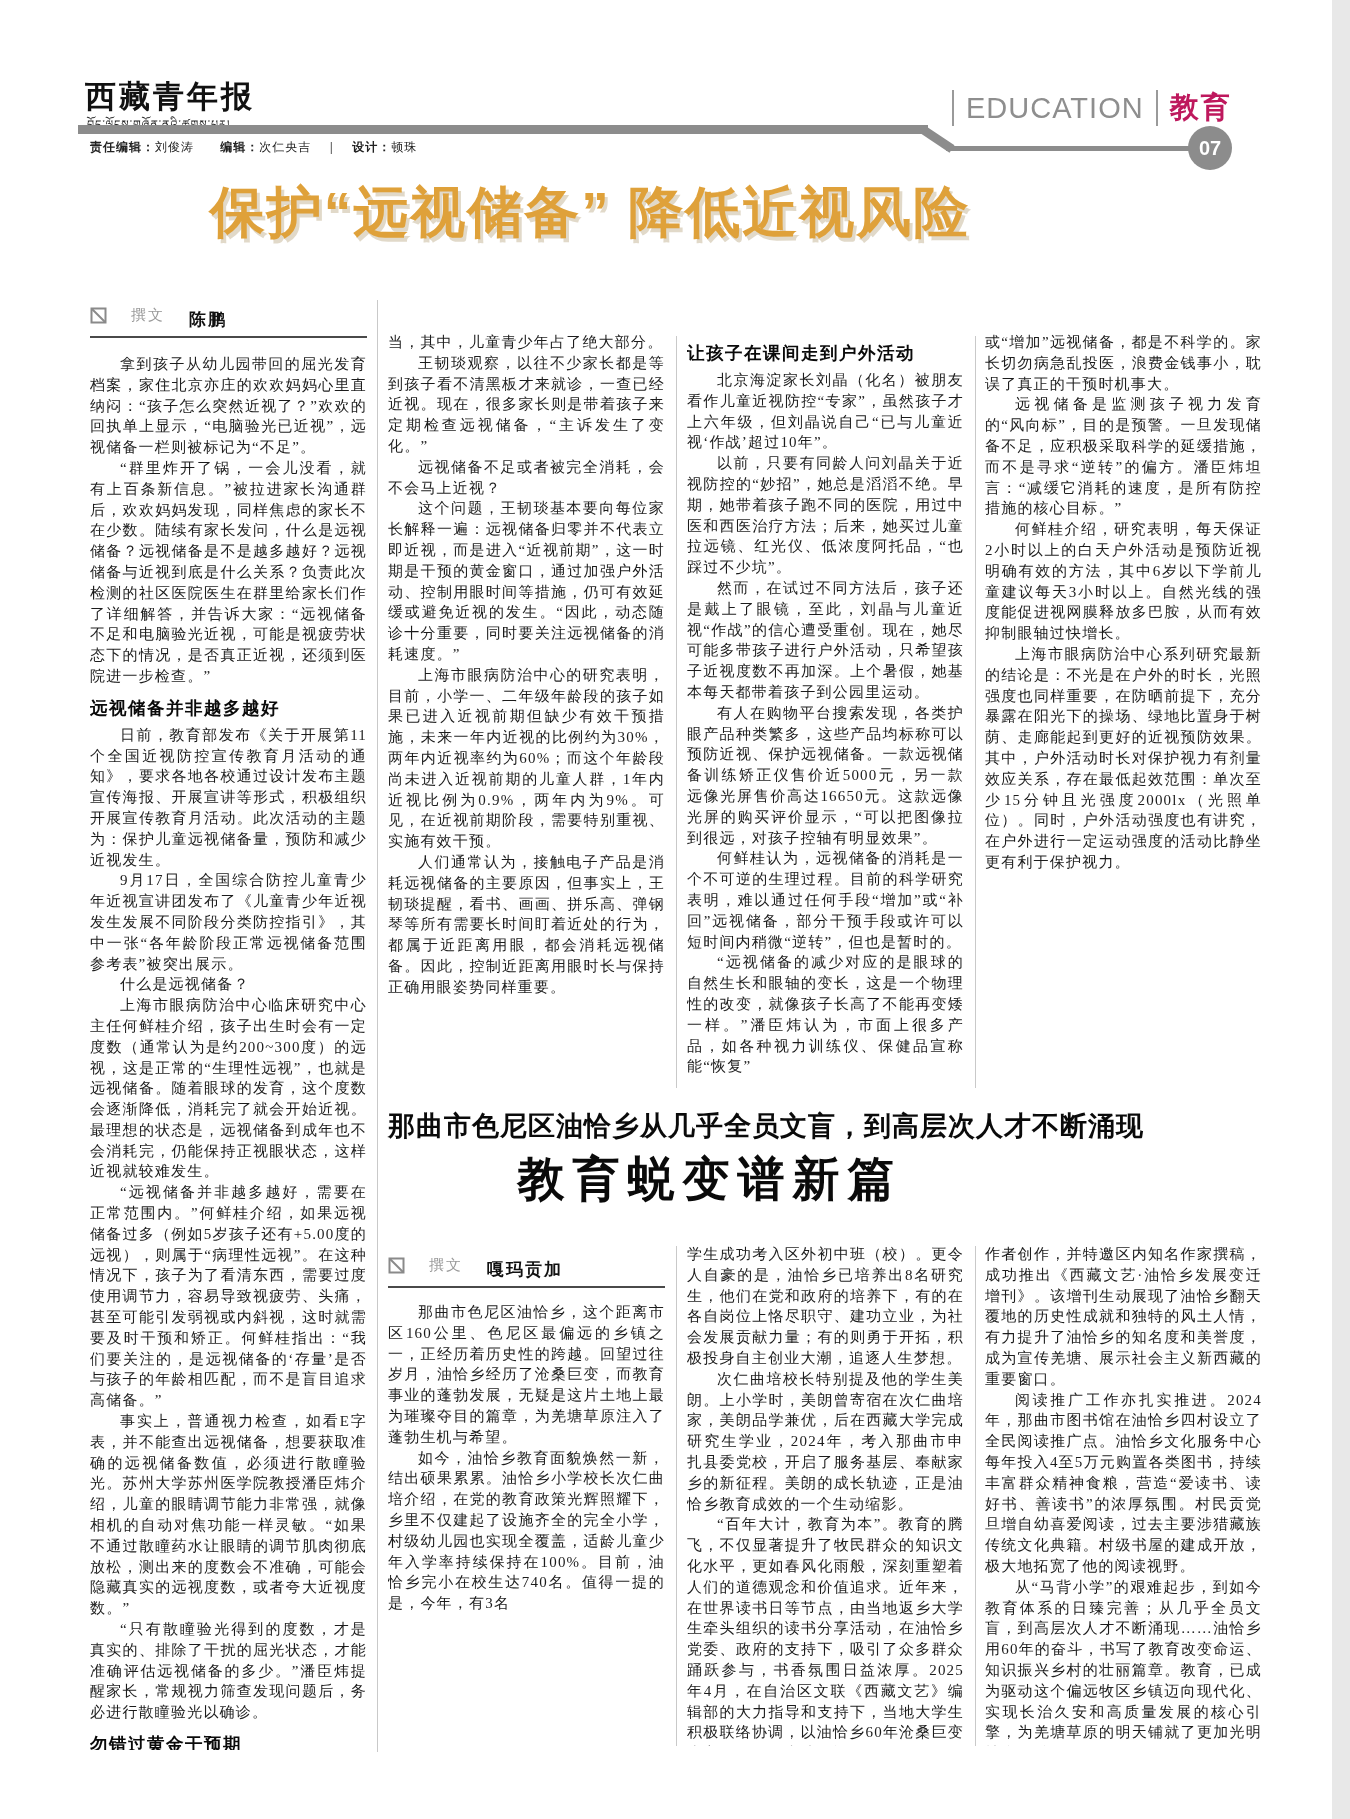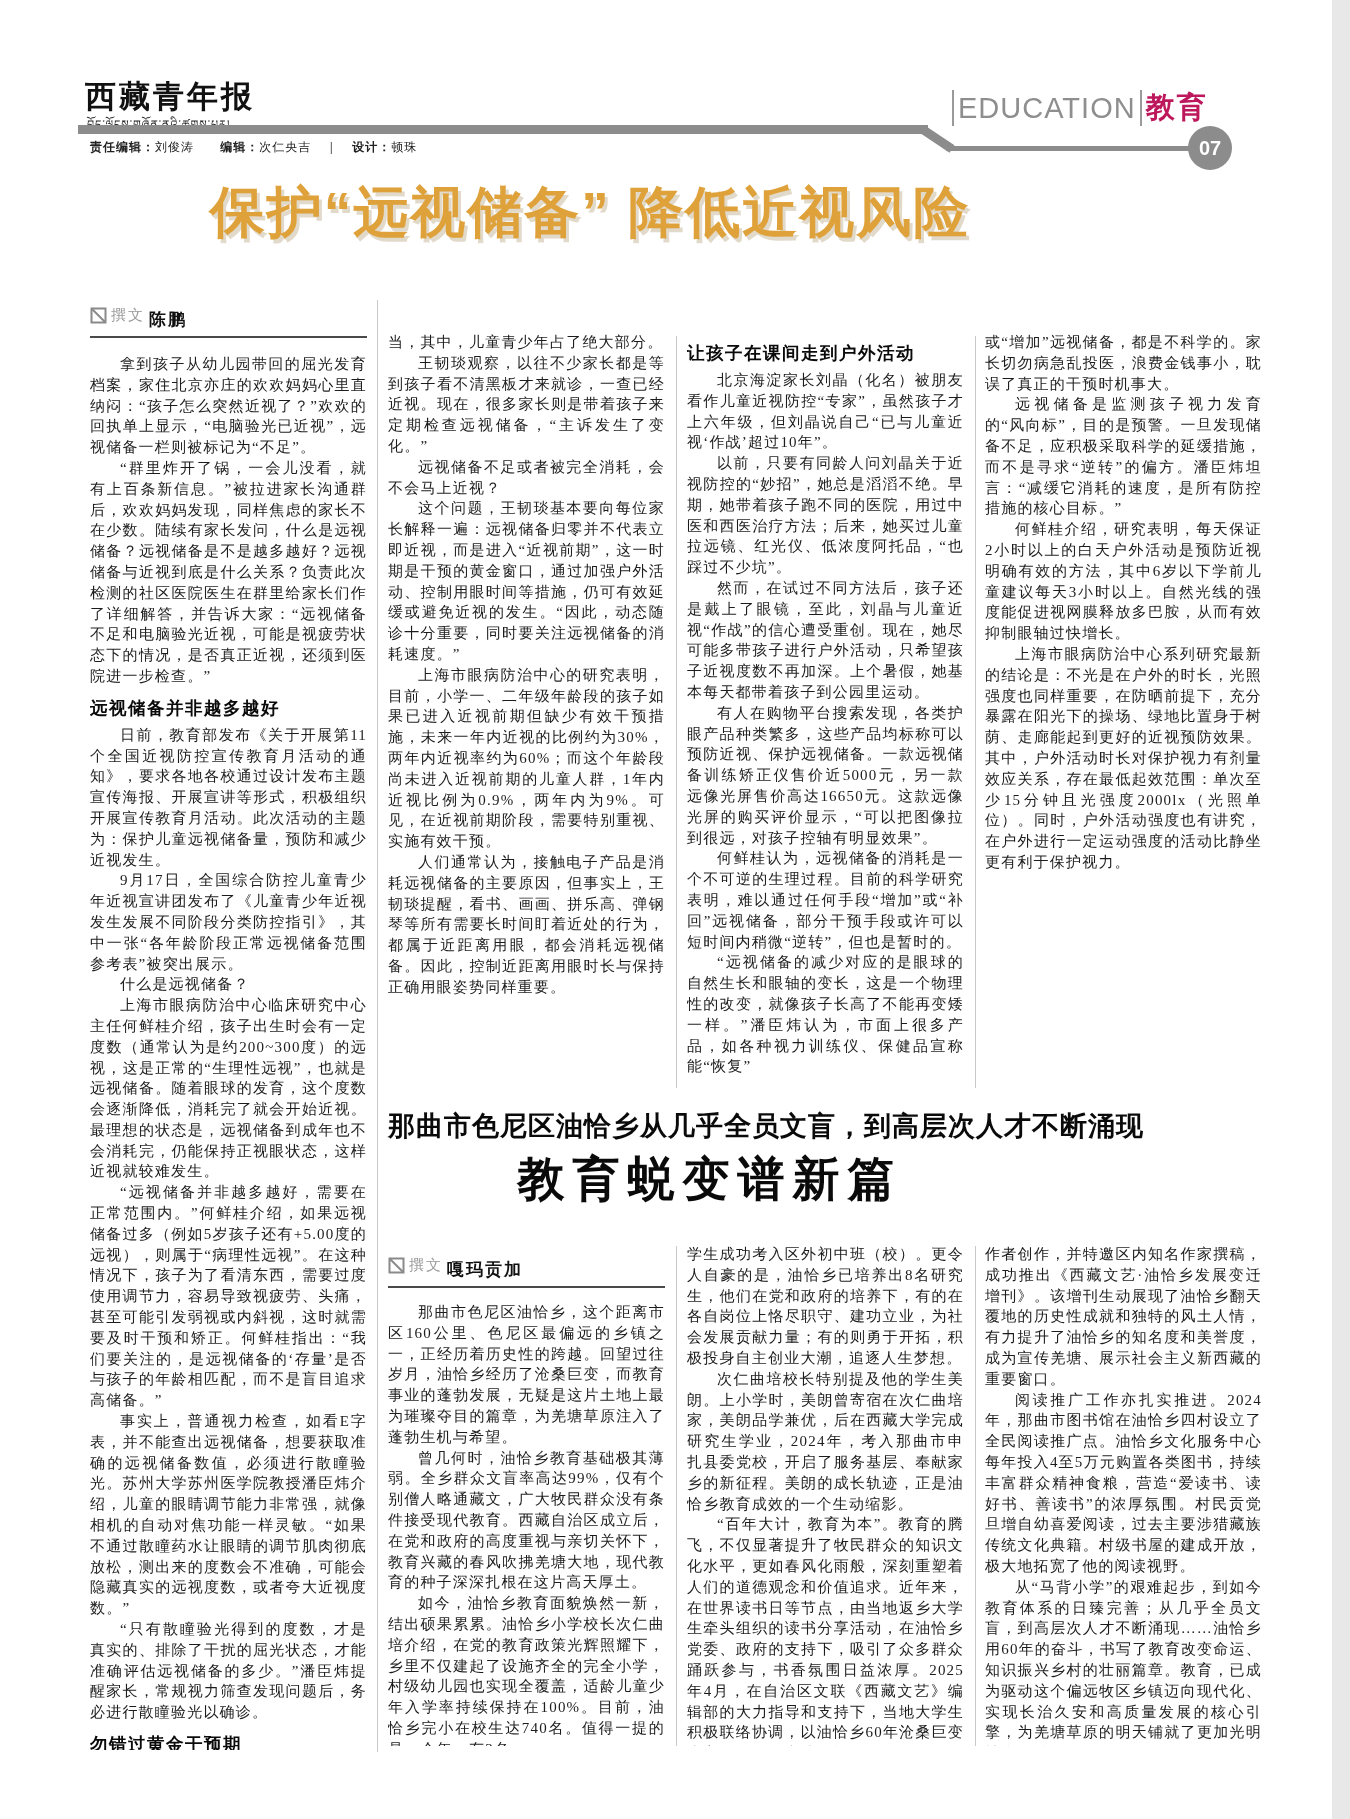--- a/index.html
+++ b/index.html
@@ -8,35 +8,35 @@
   
   .logo{position:absolute;left:85px;top:76px;font-size:31px;font-weight:800;letter-spacing:3px;
         color:#111;font-family:"Liberation Serif", serif;}
   .logo-tibetan{position:absolute;left:87px;top:112px;font-size:11px;color:#222;letter-spacing:1px;}
   .bar-thick{position:absolute;left:78px;top:125px;width:850px;height:9px;background:#8c8c8c;}
   .bar-slope{position:absolute;left:920px;top:118px;}
   .bar-thin{position:absolute;left:946px;top:146px;width:250px;height:5px;background:#8c8c8c;}
   .page-circle{position:absolute;left:1188px;top:126px;width:44px;height:44px;border-radius:50%;
         background:#8c8c8c;color:#fff;font-family:"Liberation Sans",sans-serif;font-weight:bold;
         font-size:20px;display:flex;align-items:center;justify-content:center;}
-  .section-block{position:absolute;left:952px;top:88px;display:flex;align-items:center;gap:4px;
+  .section-block{position:absolute;left:952px;top:88px;display:flex;align-items:center;gap:12px;
         font-family:"Liberation Sans",sans-serif;color:#8e8e8e;}
   .section-block .vbar{width:2px;height:36px;background:#9a9a9a;}
   .section-en{font-size:29px;letter-spacing:1px;}
   .section-zh{font-size:29px;font-weight:bold;color:#be185d;letter-spacing:2px;}
   .editors{position:absolute;left:90px;top:139px;font-size:12px;color:#222;
         font-family:"Liberation Sans",sans-serif;letter-spacing:1px;}
   .editors b{font-weight:bold;}
   .editors .sep{margin:0 14px;color:#555;}
   .editors .gap{display:inline-block;width:22px;}
   
   .a1-title{position:absolute;left:90px;top:176px;width:1000px;text-align:center;
         font-family:"Liberation Sans",sans-serif;font-weight:900;font-size:55px;letter-spacing:2px;
         color:#dfa13a;text-shadow:3px 4px 0 rgba(120,80,10,0.22);white-space:nowrap;}
-  .byline{position:absolute;display:flex;align-items:center;gap:4px;
+  .byline{position:absolute;display:flex;align-items:center;gap:24px;
         font-family:"Liberation Sans",sans-serif;}
   .byline .b-label{font-size:15px;color:#9a9a9a;letter-spacing:2px;}
   .byline .b-name{font-size:17px;font-weight:bold;color:#111;letter-spacing:2px;margin-top:9px;}
   .byline-rule{position:absolute;height:2px;background:#4a4a4a;}
   
   .col{position:absolute;width:277px;overflow:hidden;}
   .para{margin:0;font-size:15px;line-height:20.8px;letter-spacing:1.2px;
         text-align:justify;text-justify:inter-character;text-indent:2em;color:#1c1c1c;}
   .para.cont{text-indent:0;}
   .subhead{margin:9px 0 5px 0;font-family:Liberation Serif, serif;font-weight:bold;
@@ -152,21 +152,20 @@
           <line x1="2" y1="2" x2="15" y2="15" stroke="#8a8a8a" stroke-width="2"></line>
         </svg>
     </span>
     <span class="b-label">撰文</span>
     <span class="b-name">嘎玛贡加</span>
   </div>
   <div class="byline-rule" style="left:388px;top:1286px;width:277px;"></div>
 
   <div class="col" style="left:388px;top:1302px;height:444px;">
       <p class="para">那曲市色尼区油恰乡，这个距离市区160公里、色尼区最偏远的乡镇之一，正经历着历史性的跨越。回望过往岁月，油恰乡经历了沧桑巨变，而教育事业的蓬勃发展，无疑是这片土地上最为璀璨夺目的篇章，为羌塘草原注入了蓬勃生机与希望。</p>
-      <p class="para">曾几何时，油恰乡教育基础极其薄弱。全乡群众文盲率高达99%，仅有个别僧人略通藏文，广大牧民群众没有条件接受现代教育。西藏自治区成立后，在党和政府的高度重视与亲切关怀下，教育兴藏的春风吹拂羌塘大地，现代教育的种子深深扎根在这片高天厚土。</p>
       <p class="para">如今，油恰乡教育面貌焕然一新，结出硕果累累。油恰乡小学校长次仁曲培介绍，在党的教育政策光辉照耀下，乡里不仅建起了设施齐全的完全小学，村级幼儿园也实现全覆盖，适龄儿童少年入学率持续保持在100%。目前，油恰乡完小在校生达740名。值得一提的是，今年，有3名</p>
     </div>
   <div class="col" style="left:687px;top:1244px;height:502px;">
       <p class="para cont">学生成功考入区外初中班（校）。更令人自豪的是，油恰乡已培养出8名研究生，他们在党和政府的培养下，有的在各自岗位上恪尽职守、建功立业，为社会发展贡献力量；有的则勇于开拓，积极投身自主创业大潮，追逐人生梦想。</p>
       <p class="para">次仁曲培校长特别提及他的学生美朗。上小学时，美朗曾寄宿在次仁曲培家，美朗品学兼优，后在西藏大学完成研究生学业，2024年，考入那曲市申扎县委党校，开启了服务基层、奉献家乡的新征程。美朗的成长轨迹，正是油恰乡教育成效的一个生动缩影。</p>
       <p class="para">“百年大计，教育为本”。教育的腾飞，不仅显著提升了牧民群众的知识文化水平，更如春风化雨般，深刻重塑着人们的道德观念和价值追求。近年来，在世界读书日等节点，由当地返乡大学生牵头组织的读书分享活动，在油恰乡党委、政府的支持下，吸引了众多群众踊跃参与，书香氛围日益浓厚。2025年4月，在自治区文联《西藏文艺》编辑部的大力指导和支持下，当地大学生积极联络协调，以油恰乡60年沧桑巨变为主题，组织当地民间</p>
     </div>
   <div class="col" style="left:985px;top:1244px;height:502px;">
       <p class="para cont">作者创作，并特邀区内知名作家撰稿，成功推出《西藏文艺·油恰乡发展变迁增刊》。该增刊生动展现了油恰乡翻天覆地的历史性成就和独特的风土人情，有力提升了油恰乡的知名度和美誉度，成为宣传羌塘、展示社会主义新西藏的重要窗口。</p>
       <p class="para">阅读推广工作亦扎实推进。2024年，那曲市图书馆在油恰乡四村设立了全民阅读推广点。油恰乡文化服务中心每年投入4至5万元购置各类图书，持续丰富群众精神食粮，营造“爱读书、读好书、善读书”的浓厚氛围。村民贡觉旦增自幼喜爱阅读，过去主要涉猎藏族传统文化典籍。村级书屋的建成开放，极大地拓宽了他的阅读视野。</p>

